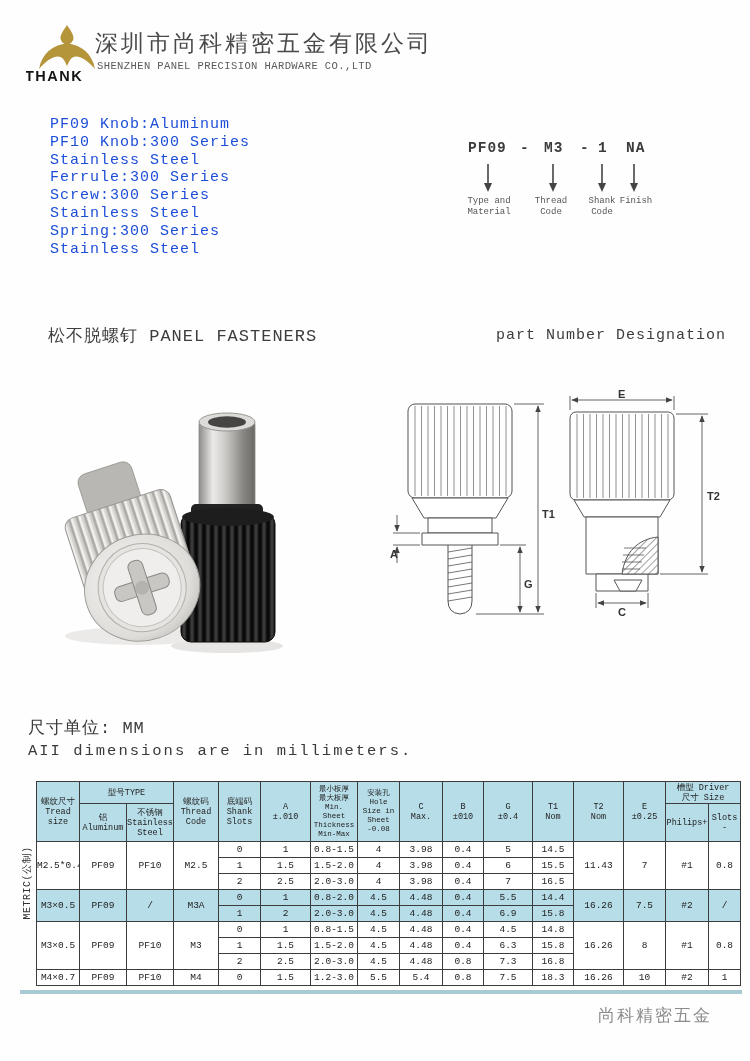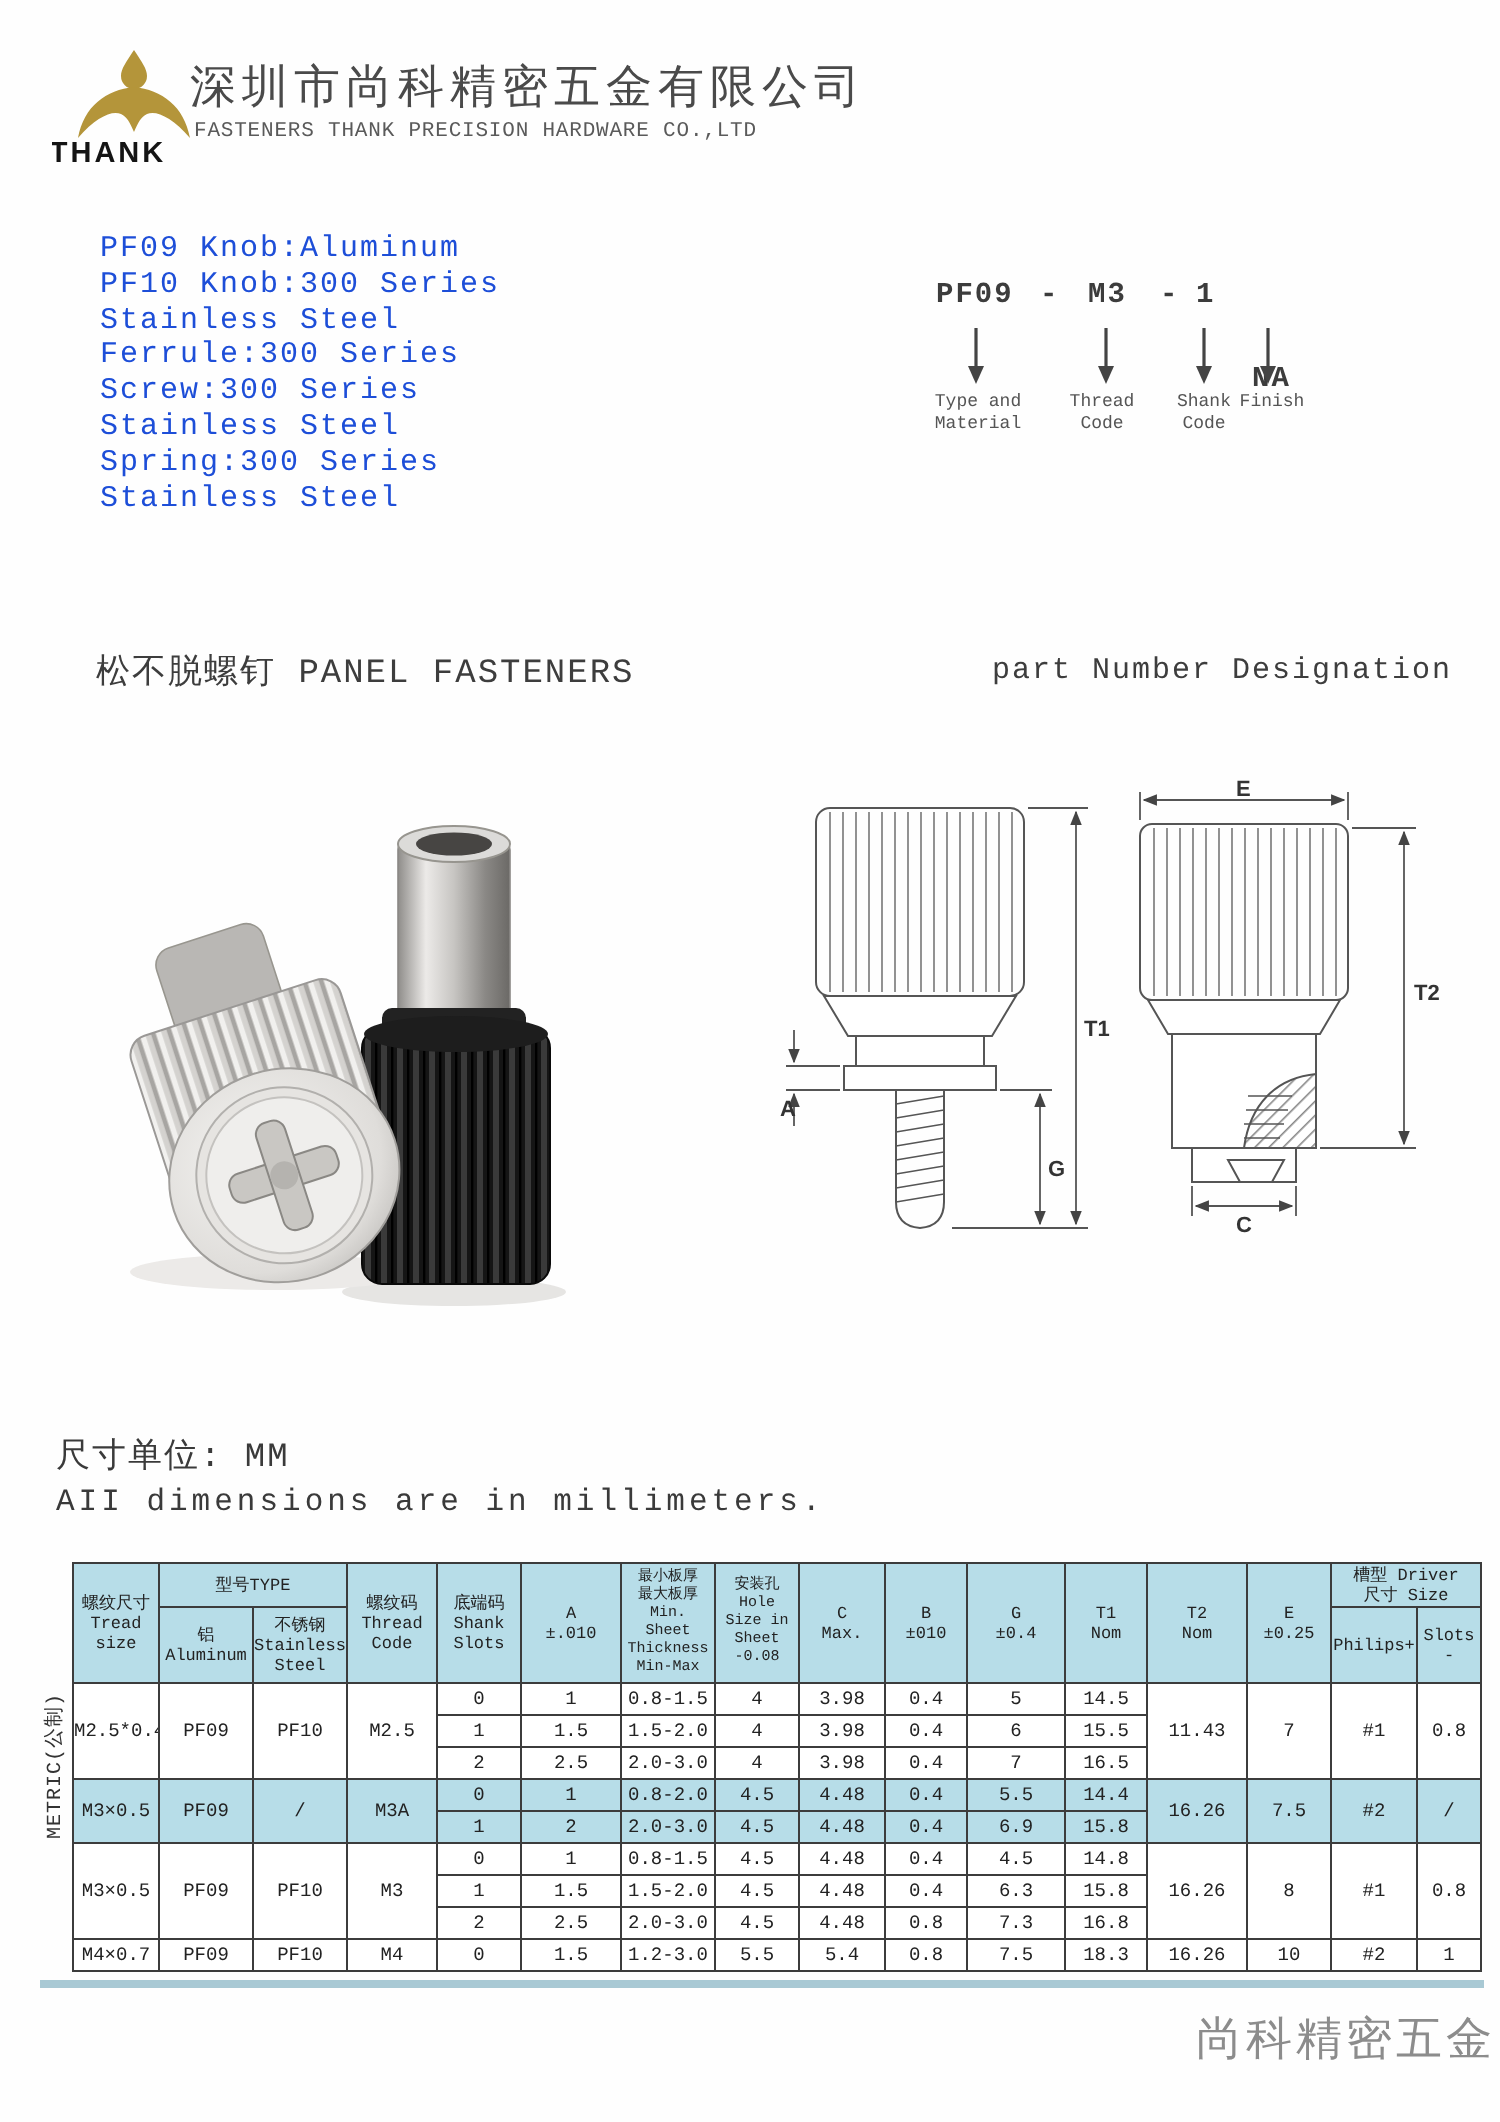--- a/index.html
+++ b/index.html
@@ -42,54 +42,54 @@
   table.spec th{background:#b7dde8;font-weight:normal;font-size:8.5px;line-height:10px;color:#222;}
   table.spec th.small{font-size:7.5px;line-height:9px;}
   table.spec td{font-size:9.5px;height:15px;color:#222;background:#fff;}
   tr.hl td{background:#b7dde8;}
   .tier1{height:22px;}
   .tier2{height:38px;}
   .metric-label{left:-34px;top:876px;width:122px;text-align:center;font-size:10px;color:#333;
         transform:rotate(-90deg);letter-spacing:0.5px;}
   .bottom-rule{left:20px;top:990px;width:722px;height:4px;background:#a9c9d4;}
 
-  .footer{left:598px;top:1004px;font-size:23px;letter-spacing:2px;color:#8c8c8c;
+  .footer{left:598px;top:1004px;font-size:17px;letter-spacing:2px;color:#8c8c8c;
           font-family:"DejaVu Serif","Liberation Serif",serif;}
 </style>
 </head>
 <body>
 
 <div class="page">
 
   <svg class="abs" style="left:26px;top:22px;" width="80" height="62" viewBox="0 0 80 62">
     <path d="M41,3 C37,9 34.5,12.5 34.5,16 a6.5,6.5 0 0 0 13,0 C47.5,12.5 45,9 41,3 Z" fill="#b4953a"></path>
     <path d="M13,47 C16,31 27,23 41,21.5 C55,23 66,31 69,47
              C60,36.5 52,33 47.5,35 C44.5,36.3 43,39.5 41,44
              C39,39.5 37.5,36.3 34.5,35 C30,33 22,36.5 13,47 Z" fill="#b4953a"></path>
     <text x="28" y="59" text-anchor="middle" font-family="Liberation Sans,sans-serif" font-weight="bold" font-size="14.5" letter-spacing="1.5" fill="#141414">THANK</text>
   </svg>
   <div class="abs company-cn">深圳市尚科精密五金有限公司</div>
-  <div class="abs company-en">FASTENERS THANK PRECISION HARDWARE CO.,LTD</div>
+  <div class="abs company-en">SHENZHEN PANEL PRECISION HARDWARE CO.,LTD</div>
 
   <div class="abs desc pre">PF09 Knob:Aluminum
 PF10 Knob:300 Series
 Stainless Steel
 Ferrule:300 Series
 Screw:300 Series
 Stainless Steel
 Spring:300 Series
 Stainless Steel</div>
 
   <div class="abs pn-block">
     <span class="pn-code" style="left:10px;">PF09</span>
     <span class="pn-code" style="left:62px;">-</span>
     <span class="pn-code" style="left:86px;">M3</span>
     <span class="pn-code" style="left:122px;">-</span>
     <span class="pn-code" style="left:140px;">1</span>
-    <span class="pn-code" style="left:168px;margin-top:42px;">NA</span>
+    <span class="pn-code" style="left:168px;">NA</span>
 
     <svg class="pn-arrow" style="left:25px;" width="10" height="28">
       <line x1="5" y1="0" x2="5" y2="21" stroke="#444" stroke-width="1.6"></line>
         <path d="M1,19 L9,19 L5,28 Z" fill="#444"></path>
       </svg>
     <svg class="pn-arrow" style="left:90px;" width="10" height="28">
       <line x1="5" y1="0" x2="5" y2="21" stroke="#444" stroke-width="1.6"></line>
         <path d="M1,19 L9,19 L5,28 Z" fill="#444"></path>
       </svg>
     <svg class="pn-arrow" style="left:139px;" width="10" height="28">

